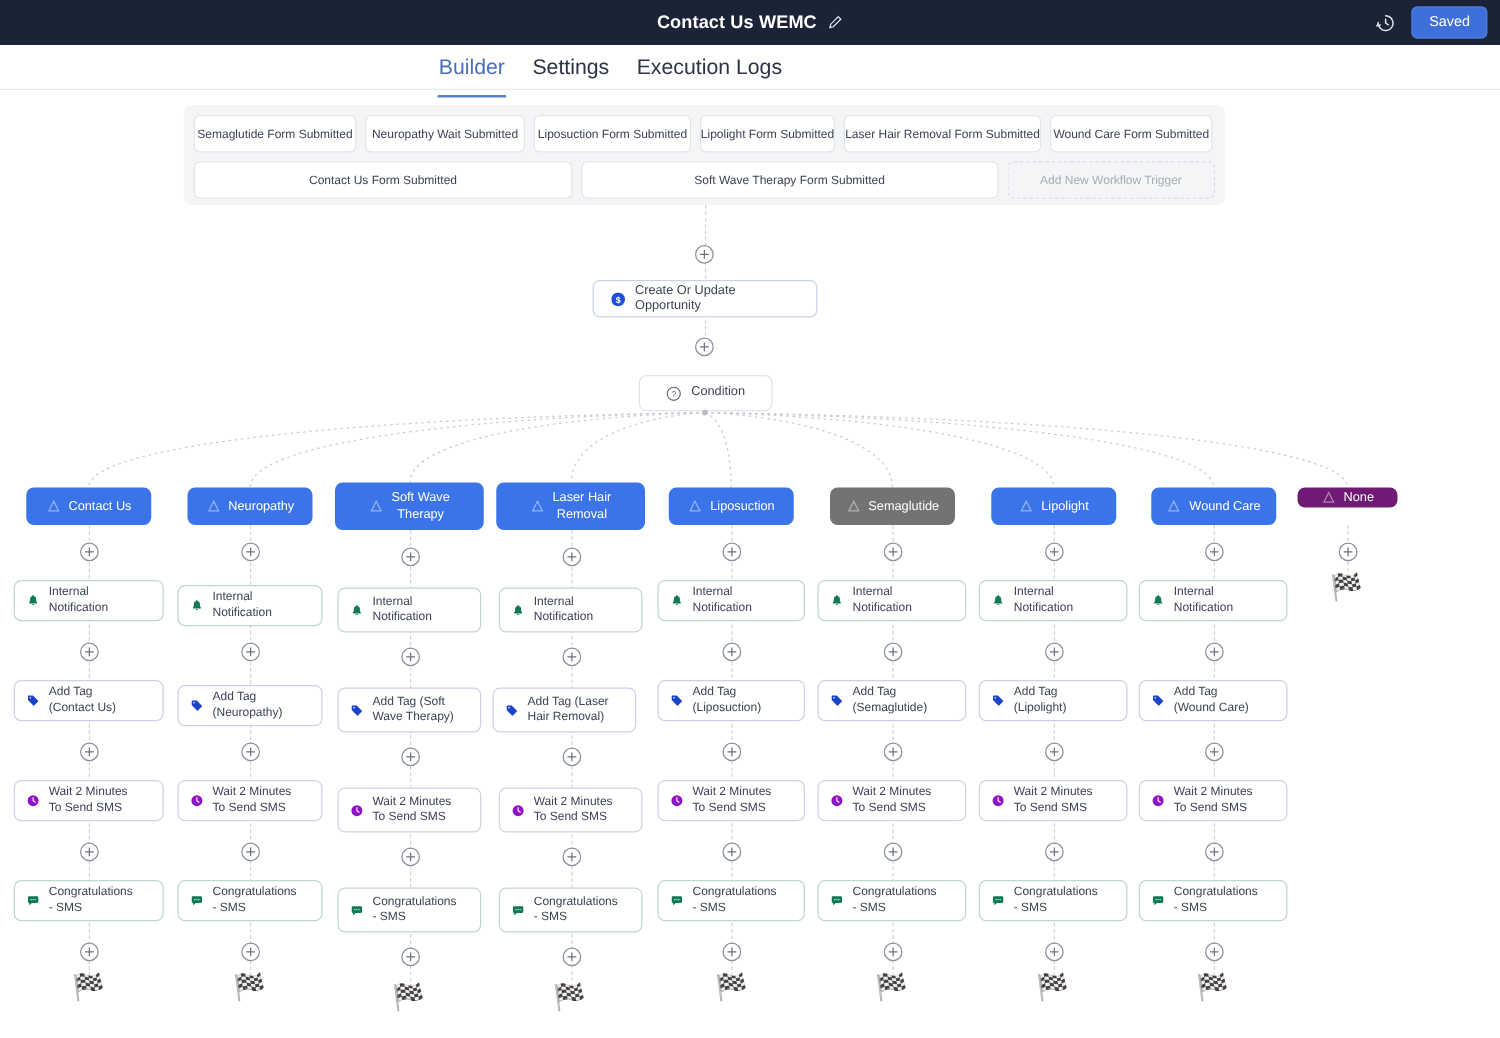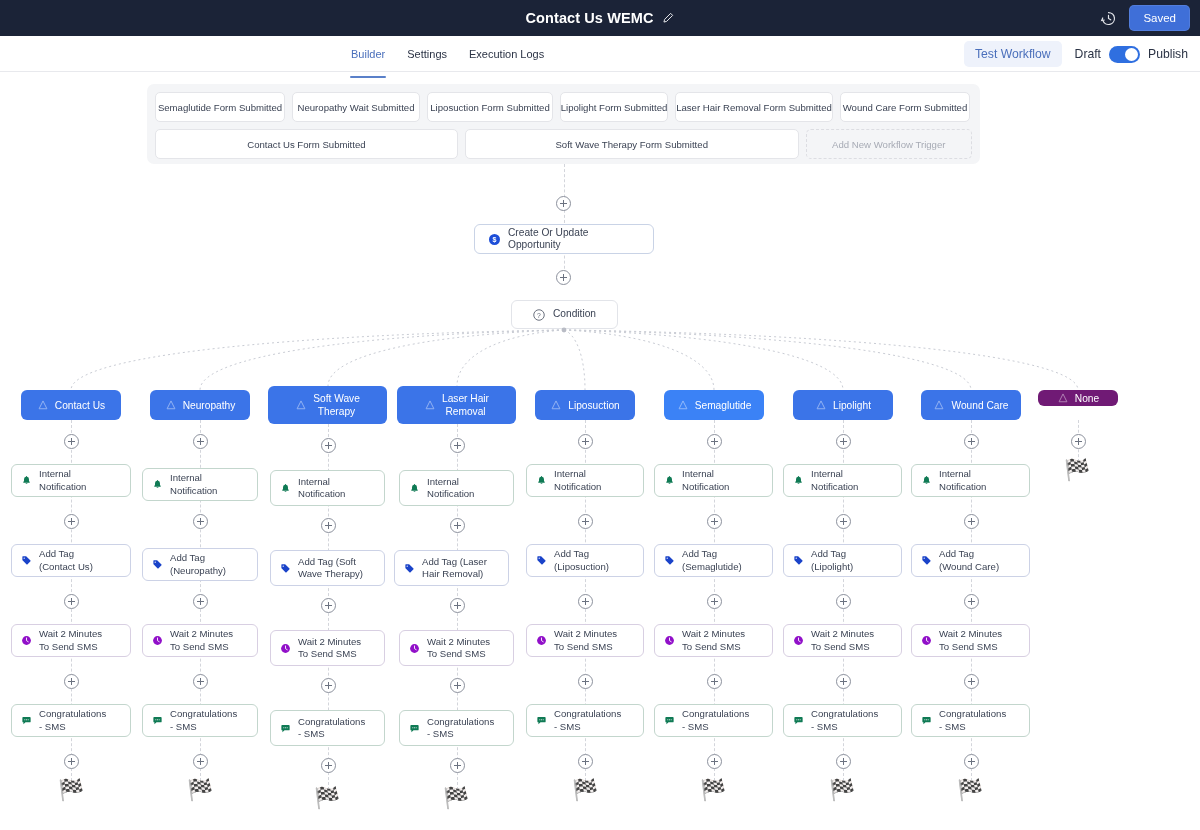--- a/index.html
+++ b/index.html
@@ -37,21 +37,21 @@
   
   .tabbar {
     position: absolute; left: 0; top: 36px; width: 1200px; height: 36px;
     background: #ffffff; border-bottom: 1px solid #e8e9ed;
   }
   .tabs {
     position: absolute; left: 340px; top: 0; height: 36px;
     display: flex; align-items: center; gap: 0;
   }
   .tab {
-    font-size: 11px; color: #2b3345; padding: 0 11px; height: 48px;
+    font-size: 17px; color: #2b3345; padding: 0 11px; height: 48px;
     display: flex; align-items: center; cursor: pointer;
     position: relative; white-space: nowrap;
   }
   .tab.active { color: #4a6fbb; }
   .tab.active::after {
     content: ""; position: absolute; left: 10px; right: 10px; bottom: 0;
     height: 2.5px; background: #5a80c9; border-radius: 2px;
   }
   .tabbar-right {
     position: absolute; right: 12px; top: 0; height: 36px;
@@ -170,30 +170,20 @@
     <button class="saved-btn">Saved</button>
   </div>
 </div>
 
 <div class="tabbar">
   <div class="tabs">
     <div class="tab active">Builder</div>
     <div class="tab">Settings</div>
     <div class="tab">Execution Logs</div>
   </div>
-  <div class="tabbar-right">
-    <div class="test-wf">Test Workflow</div>
-    <div class="publish-group">
-      <span class="pg-label">Draft</span>
-      <div class="toggle">
-          <div class="knob"></div>
-        </div>
-      <span class="pg-label">Publish</span>
-    </div>
-  </div>
 </div>
 
 <div class="canvas">
 
   <div class="trigger-panel">
     <div class="trigger-row r1" id="trow1">
         <div class="trigger-chip" style="width: 130px;">Semaglutide Form Submitted</div>
         <div class="trigger-chip" style="width: 128px;">Neuropathy Wait Submitted</div>
         <div class="trigger-chip" style="width: 126px;">Liposuction Form Submitted</div>
         <div class="trigger-chip" style="width: 108px;">Lipolight Form Submitted</div>
@@ -527,21 +517,21 @@
             <circle cx="5.6" cy="6.8" r=".75" fill="#fff"></circle>
             <circle cx="8" cy="6.8" r=".75" fill="#fff"></circle>
             <circle cx="10.4" cy="6.8" r=".75" fill="#fff"></circle>
           </svg>
         </span>
         <span class="nlabel">Congratulations
 - SMS</span>
       </div>
       <div class="flag" style="left: 572px; top: 708px;">🏁</div>
       <div class="stem" style="left: 714px; top: 348px; height: 361px;"></div>
-      <div class="branch" style="left: 664px; top: 318px; width: 100px; height: 30px; background: #3b82f6;">
+      <div class="branch" style="left: 664px; top: 318px; width: 100px; height: 30px; background: #737373;">
         <span class="bico">
           <svg viewBox="0 0 16 16" width="12" height="12">
             <path d="M8 2.6 13.2 13H2.8z" fill="none" stroke="#ffffff" stroke-width="1.3"></path>
           </svg>
         </span>
         <span class="blabel">Semaglutide</span>
       </div>
       <div class="plus" style="left: 706.5px; top: 362px;"></div>
       <div class="plus" style="left: 706.5px; top: 442px;"></div>
       <div class="plus" style="left: 706.5px; top: 522px;"></div>

